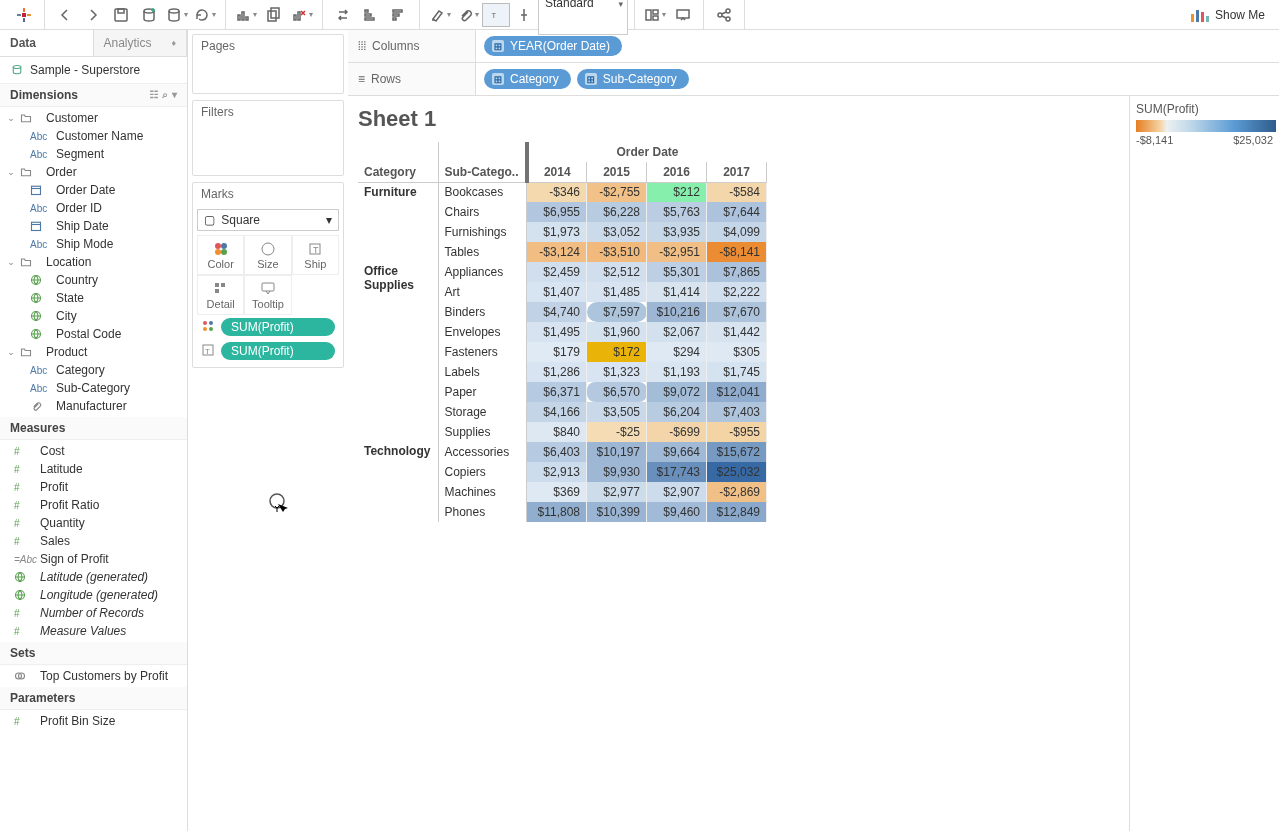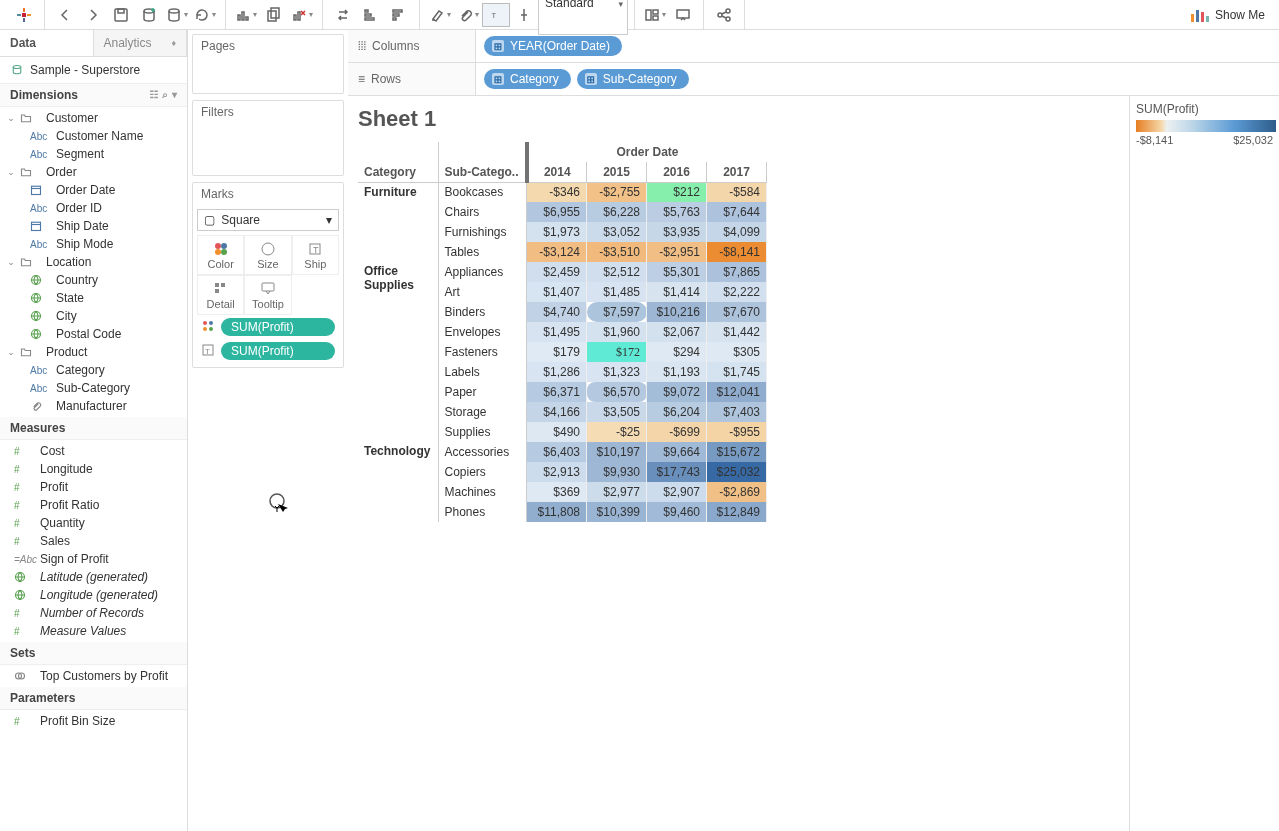--- a/index.html
+++ b/index.html
@@ -426,21 +426,21 @@
     <div class="section-header">
         <span>Measures</span>
       </div>
     <div class="tree" id="meas-tree">
         <div class="tree-item measure-item">
           <span class="type-icon num">#</span>
           <span class="">Cost</span>
         </div>
         <div class="tree-item measure-item">
           <span class="type-icon num">#</span>
-          <span class="">Longitude</span>
+          <span class="">Latitude</span>
         </div>
         <div class="tree-item measure-item">
           <span class="type-icon num">#</span>
           <span class="">Profit</span>
         </div>
         <div class="tree-item measure-item">
           <span class="type-icon num">#</span>
           <span class="">Profit Ratio</span>
         </div>
         <div class="tree-item measure-item">
@@ -698,21 +698,21 @@
                 <tr>
                   <td class="sub">Envelopes</td>
                   <td class="val" style="background:rgb(215,227,240);">$1,495</td>
                   <td class="val" style="background:rgb(212,225,239);">$1,960</td>
                   <td class="val" style="background:rgb(211,224,238);">$2,067</td>
                   <td class="val" style="background:rgb(215,228,240);">$1,442</td>
                 </tr>
                 <tr>
                   <td class="sub">Fasteners</td>
                   <td class="val" style="background:rgb(224,234,244);">$179</td>
-                  <td class="val" style="background:#5eead4;font-family:Liberation Serif, serif;">$172</td>
+                  <td class="val" style="background:#eab308;">$172</td>
                   <td class="val" style="background:rgb(223,233,244);">$294</td>
                   <td class="val" style="background:rgb(223,233,244);">$305</td>
                 </tr>
                 <tr>
                   <td class="sub">Labels</td>
                   <td class="val" style="background:rgb(216,228,241);">$1,286</td>
                   <td class="val" style="background:rgb(216,228,241);">$1,323</td>
                   <td class="val" style="background:rgb(217,229,241);">$1,193</td>
                   <td class="val" style="background:rgb(213,226,239);">$1,745</td>
                 </tr>
@@ -725,21 +725,21 @@
                 </tr>
                 <tr>
                   <td class="sub">Storage</td>
                   <td class="val" style="background:rgb(197,213,232);">$4,166</td>
                   <td class="val" style="background:rgb(201,217,234);">$3,505</td>
                   <td class="val" style="background:rgb(183,203,225);">$6,204</td>
                   <td class="val" style="background:rgb(175,197,221);">$7,403</td>
                 </tr>
                 <tr>
                   <td class="sub">Supplies</td>
-                  <td class="val" style="background:rgb(222,232,243);">$490</td>
+                  <td class="val" style="background:rgb(222,232,243);">$840</td>
                   <td class="val" style="background:rgb(245,220,180);padding-left:20px;">-$25</td>
                   <td class="val" style="background:rgb(244,213,169);">-$699</td>
                   <td class="val" style="background:rgb(244,211,165);">-$955</td>
                 </tr>
                 <tr>
                   <td class="cat" rowspan="4">Technology</td>
                   <td class="sub">Accessories</td>
                   <td class="val" style="background:rgb(182,202,225);">$6,403</td>
                   <td class="val" style="background:rgb(156,182,212);">$10,197</td>
                   <td class="val" style="background:rgb(159,185,214);">$9,664</td>

